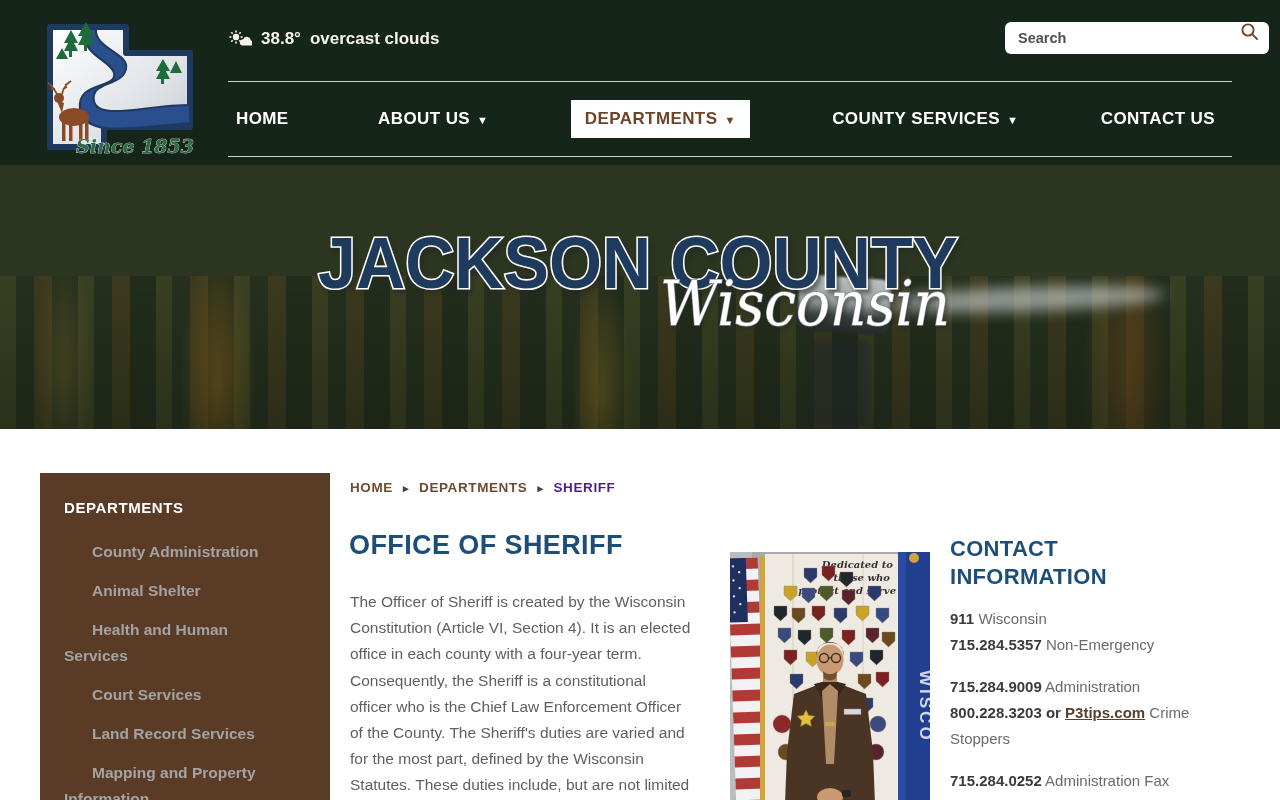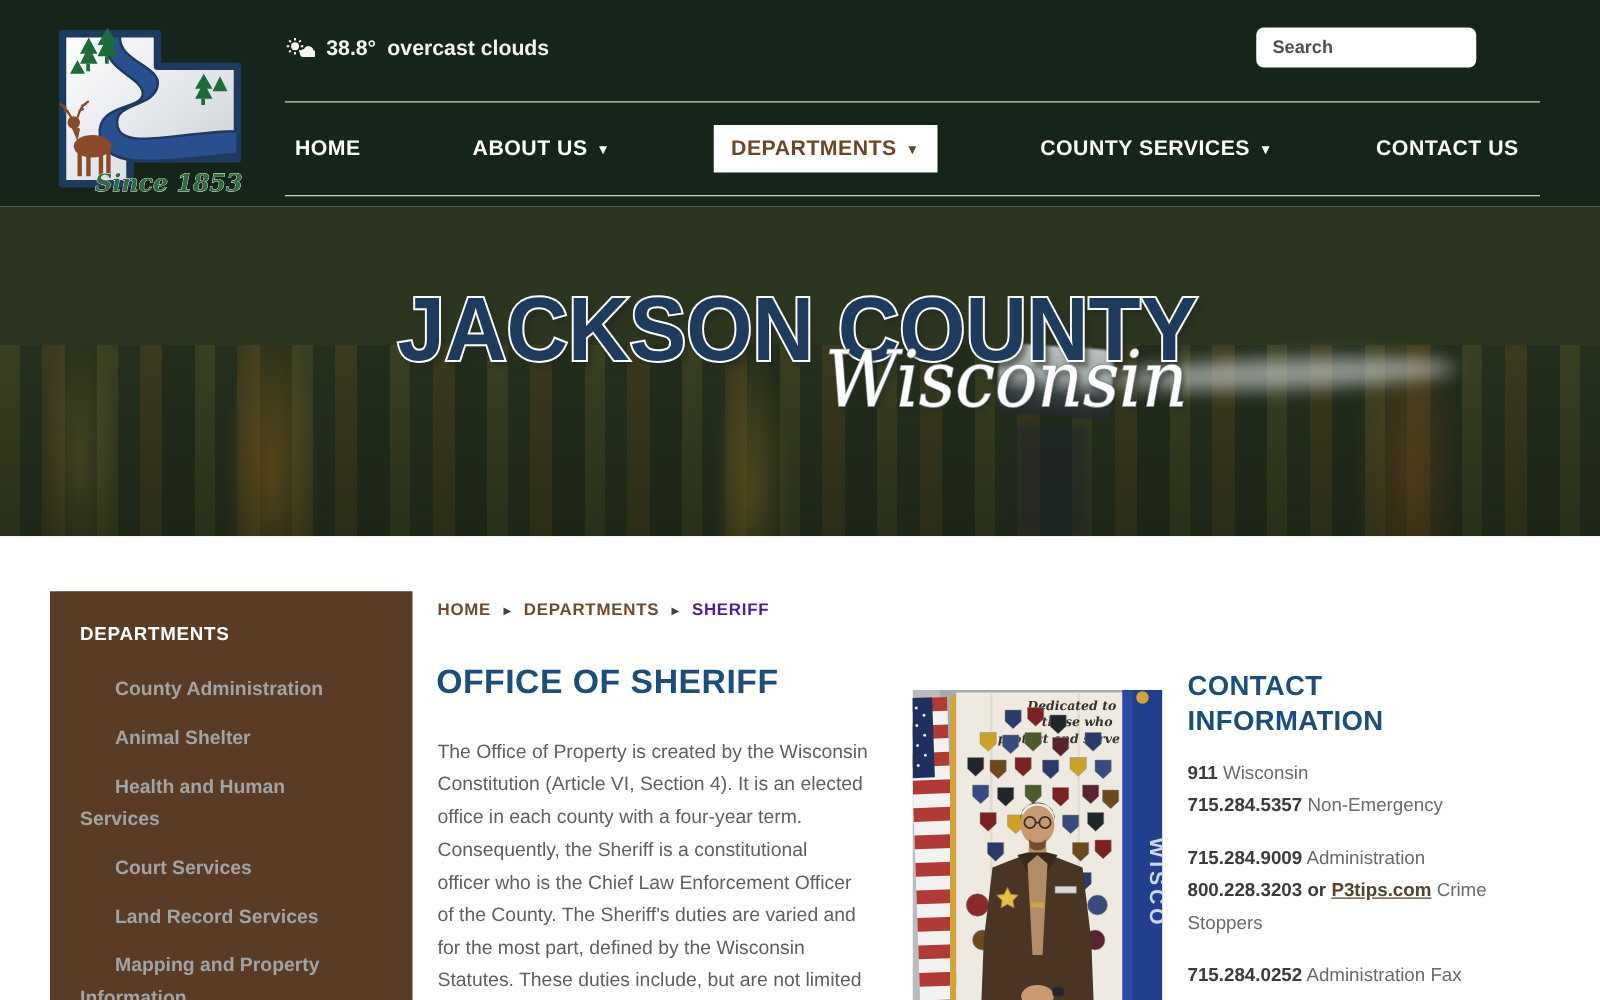--- a/index.html
+++ b/index.html
@@ -6,21 +6,21 @@
   html,body { width:1280px; height:800px; }
   body { font-family:"Liberation Sans", sans-serif; background:#ffffff; overflow:hidden; }
   .page { position:relative; width:1280px; height:800px; overflow:hidden; background:#fff; }
 
   
   .header { position:absolute; left:0; top:0; width:1280px; height:165px; background:#16251a; }
   .logo { position:absolute; left:38px; top:13px; width:162px; height:148px; z-index:6; cursor:pointer; }
   .weather { position:absolute; left:228px; top:29px; display:flex; align-items:center; gap:9px;
              color:#f4f4ee; font-size:17px; font-weight:600; }
   .weather .temp { font-weight:700; }
-  .searchbox { position:absolute; left:1005px; top:22px; width:176px; height:32px; background:#ffffff;
+  .searchbox { position:absolute; left:1005px; top:22px; width:264px; height:32px; background:#ffffff;
                border-radius:6px; display:flex; padding:0 10px 0 13px; }
   .searchbox input { border:none; outline:none; flex:1; font-family:"Liberation Sans",sans-serif;
                      font-size:14.5px; font-weight:600; color:#444; background:transparent; }
   .searchbox input::placeholder { color:#4f4f4f; opacity:1; }
   .navbar { position:absolute; left:228px; top:81px; width:1004px; height:76px;
             border-top:1px solid rgba(236,239,230,.85); border-bottom:1px solid rgba(236,239,230,.85);
             display:flex; align-items:center; justify-content:space-between; padding:0 10px 0 8px; z-index:5; }
   .nav-item { color:#ffffff; font-size:17px; font-weight:700; letter-spacing:.4px; cursor:pointer;
               display:flex; align-items:center; gap:7px; }
   .nav-item .caret { font-size:11px; line-height:1; padding-top:2px; }
@@ -213,21 +213,21 @@
     <span class="crumb">HOME</span>
     <span class="crumb-sep">▸</span>
     <span class="crumb">DEPARTMENTS</span>
     <span class="crumb-sep">▸</span>
     <span class="crumb current">SHERIFF</span>
   </div>
 
   <h1 class="page-title">OFFICE OF SHERIFF</h1>
 
   <div class="body-text">
-    <div>The Office of Property is created by the Wisconsin</div>
+    <div>The Officer of Sheriff is created by the Wisconsin</div>
     <div>Constitution (Article VI, Section 4). It is an elected</div>
     <div>office in each county with a four-year term.</div>
     <div>Consequently, the Sheriff is a constitutional</div>
     <div>officer who is the Chief Law Enforcement Officer</div>
     <div>of the County. The Sheriff's duties are varied and</div>
     <div>for the most part, defined by the Wisconsin</div>
     <div>Statutes. These duties include, but are not limited</div>
   </div>
 
   <div class="photo">

